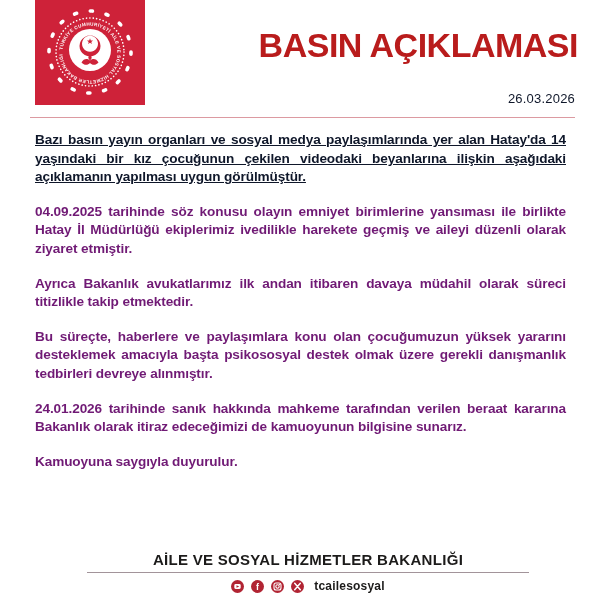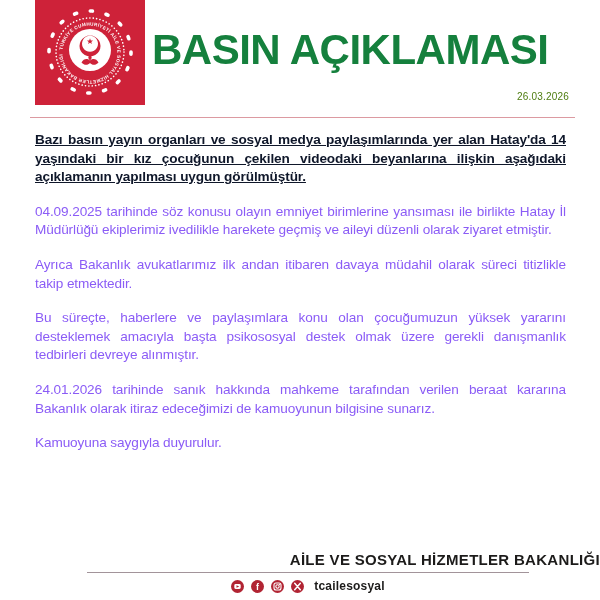--- a/index.html
+++ b/index.html
@@ -8,44 +8,44 @@
     font-family:"Liberation Sans","DejaVu Sans",sans-serif;
     -webkit-font-smoothing:antialiased;
   }
   .page{width:600px;height:600px;position:relative;}
 
   
   .header{position:relative;height:118px;}
   .logo-block{position:absolute;left:35px;top:0;width:110px;height:105px;}
   .title{
     position:absolute;left:152px;right:22px;top:26px;
-    text-align:left;font-size:42px;font-weight:800;letter-spacing:-0.5px;
-    color:#15803d;white-space:nowrap;
+    text-align:right;font-size:34px;font-weight:800;letter-spacing:-0.5px;
+    color:#b91c1c;white-space:nowrap;
   }
   .date{
-    position:absolute;right:31px;top:91px;
-    font-size:10px;font-weight:500;color:#4d7c0f;letter-spacing:0.2px;
+    position:absolute;right:25px;top:91px;
+    font-size:13px;font-weight:500;color:#0f172a;letter-spacing:0.2px;
   }
   .header-divider{
     position:absolute;left:30px;right:25px;bottom:0;height:0;
     border-top:1px solid #dc9aa1;
   }
 
   
   .body-text{padding:13px 34px 0 35px;}
   .body-text p{
     margin:0 0 16px 0;
     font-size:13.6px;line-height:18.6px;letter-spacing:-0.1px;
-    color:#8b5cf6;text-align:justify;
+    color:#701a75;text-align:justify;font-weight:bold;
   }
   .body-text p.lead{font-weight:bold;color:#0f172a;text-decoration:underline;}
   .body-text p:last-child{margin-bottom:12px;}
 
   
-  .footer{position:absolute;left:16px;right:0;bottom:7px;text-align:right;}
+  .footer{position:absolute;left:16px;right:0;bottom:7px;text-align:center;}
   .ministry-name{
     font-size:15px;font-weight:bold;letter-spacing:0.3px;color:#1c1b1a;
   }
   .footer-line{
     width:442px;height:0;margin:4px auto 0 auto;
     border-top:1.4px solid #a2949a;
   }
   .social-row{
     margin-top:6px;display:flex;align-items:center;justify-content:center;gap:7px;
   }

